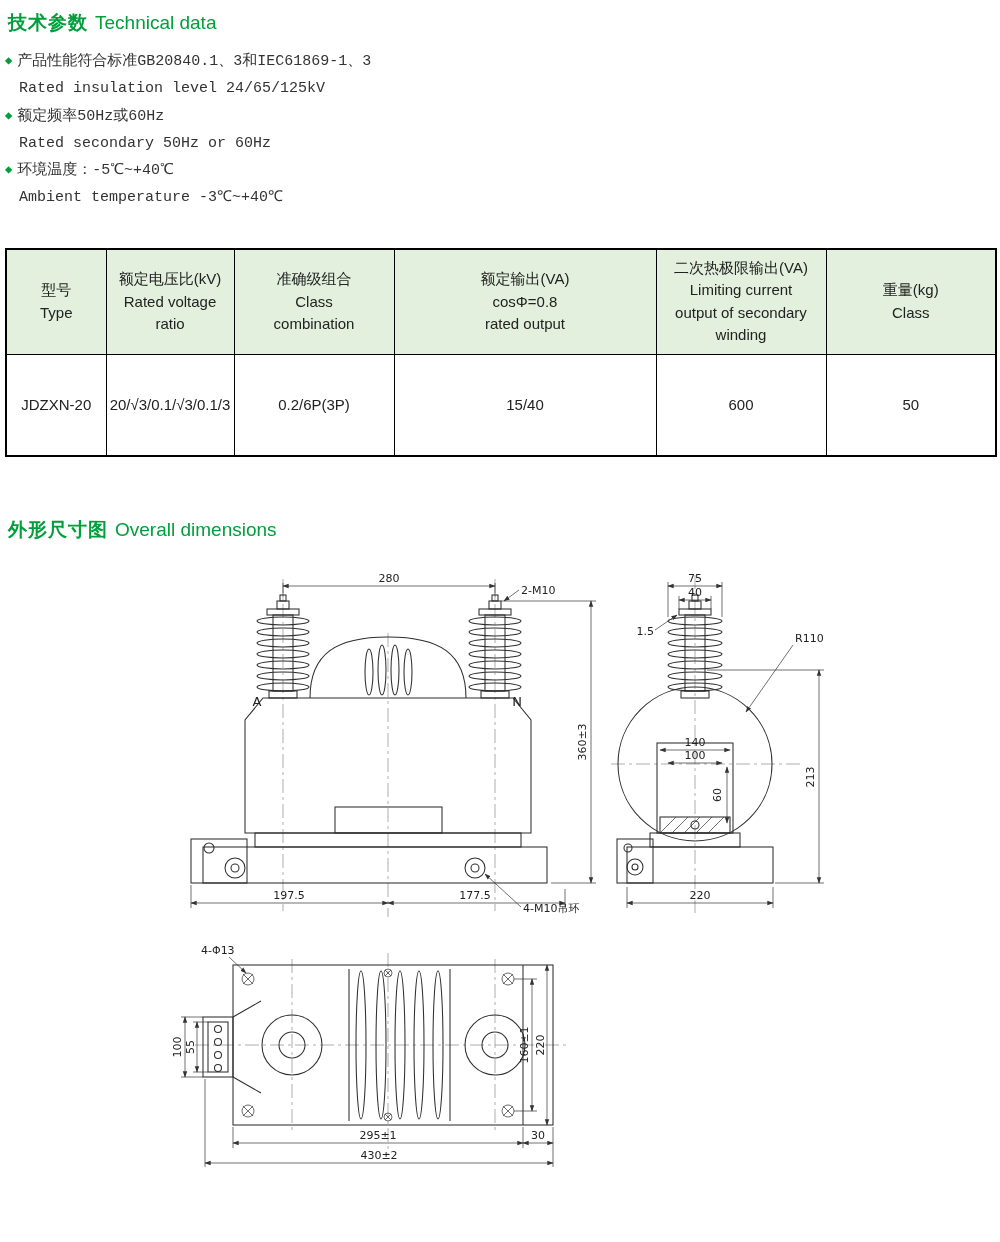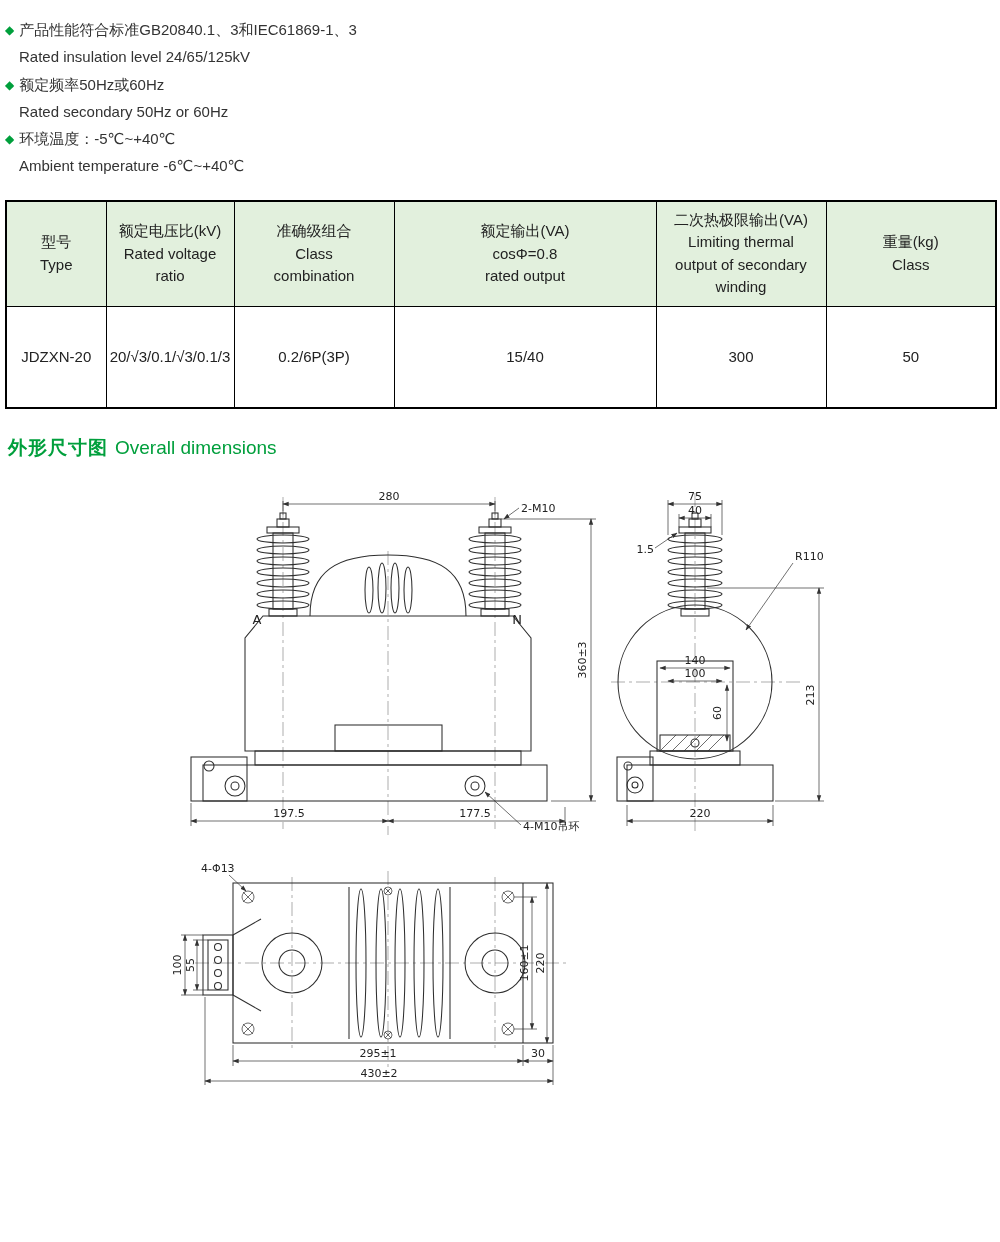--- a/index.html
+++ b/index.html
@@ -5,59 +5,62 @@
   html,body{margin:0;padding:0;background:#fff;}
   .page{
     width:1000px;min-height:1242px;box-sizing:border-box;
     padding:6px 5px 0 5px;
     font-family:"Liberation Sans","DejaVu Sans",sans-serif;
     color:#333;background:#fff;position:relative;
   }
   .sec-title{font-size:19px;margin:4px 0 12px 3px;color:#009f3c;}
   .sec-title .zh{font-weight:700;letter-spacing:1px;}
   .sec-title .en{font-weight:400;margin-left:7px;}
-  .specs{font-size:15px;line-height:1.82;margin:10px 0 20px 0;}
+  .specs{font-size:15px;line-height:1.82;margin:10px 0 36px 0;font-family:Liberation Mono, monospace;}
   .spec-line{white-space:nowrap;}
   .spec-line .diamond{color:#009f3c;font-size:12px;margin-right:5px;vertical-align:1px;}
   .spec-line.indent{padding-left:14px;}
   .spec-line.flush{padding-left:0;}
   table.spec-table{
     width:990px;border-collapse:collapse;table-layout:fixed;
     border:2px solid #000;margin:0 0 0 0;
   }
   .spec-table th,.spec-table td{
     border:1px solid #000;text-align:center;vertical-align:middle;
     font-weight:400;font-size:15px;padding:4px 2px;color:#222;
   }
   .spec-table th{background:#e2f0dd;height:96px;line-height:1.5;}
   .spec-table td{height:92px;}
-  .dims-title{margin-top:26px;}
+  .dims-title{margin-top:60px;}
   svg.drawing{display:block;margin-top:2px;}
   svg .obj{stroke:#2e2e2e;stroke-width:1.05;fill:none;}
   svg .thin{stroke:#2e2e2e;stroke-width:.7;fill:none;}
   svg .cl{stroke:#777;stroke-width:.6;fill:none;stroke-dasharray:14 4 3 4;}
   svg .dim{stroke:#333;stroke-width:.7;fill:none;}
   svg text{fill:#222;font-size:11px;font-family:"DejaVu Sans","Liberation Sans",sans-serif;text-anchor:middle;}
   svg text.ts{text-anchor:start;}
   svg text.te{text-anchor:end;}
   svg text.big{font-size:13px;}
 </style>
 </head>
 <body>
 
 <div class="page">
 
+  <div class="sec-title">
+    <span class="zh">技术参数</span><span class="en">Technical data</span>
+  </div>
 
   <div class="specs">
     <div class="spec-line bullet"><span class="diamond">◆</span><span>产品性能符合标准GB20840.1、3和IEC61869-1、3</span></div>
     <div class="spec-line indent"><span>Rated insulation level 24/65/125kV</span></div>
     <div class="spec-line bullet"><span class="diamond">◆</span><span>额定频率50Hz或60Hz</span></div>
     <div class="spec-line indent"><span>Rated secondary 50Hz or 60Hz</span></div>
     <div class="spec-line bullet"><span class="diamond">◆</span><span>环境温度：-5℃~+40℃</span></div>
-    <div class="spec-line indent"><span>Ambient temperature -6℃~+40℃</span></div>
+    <div class="spec-line indent"><span>Ambient temperature -3℃~+40℃</span></div>
   </div>
 
   <table class="spec-table">
     <colgroup>
       <col style="width:100px">
         <col style="width:128px">
         <col style="width:160px">
       <col style="width:262px">
         <col style="width:170px">
         <col style="width:170px">
@@ -78,37 +81,37 @@
           <div>Class</div>
           <div>combination</div>
         </th>
         <th>
           <div>额定输出(VA)</div>
           <div>cosΦ=0.8</div>
           <div>rated output</div>
         </th>
         <th>
           <div>二次热极限输出(VA)</div>
-          <div>Limiting thermal</div>
+          <div>Limiting current</div>
           <div>output of secondary</div>
           <div>winding</div>
         </th>
         <th>
           <div>重量(kg)</div>
           <div>Class</div>
         </th>
       </tr>
     </thead>
     <tbody>
       <tr>
         <td>JDZXN-20</td>
         <td>20/√3/0.1/√3/0.1/3</td>
         <td>0.2/6P(3P)</td>
         <td>15/40</td>
-        <td>300</td>
+        <td>600</td>
         <td>50</td>
       </tr>
     </tbody>
   </table>
 
   <div class="sec-title dims-title">
     <span class="zh">外形尺寸图</span><span class="en">Overall dimensions</span>
   </div>
 
   <svg class="drawing" width="990" height="640" viewBox="0 0 990 640">

